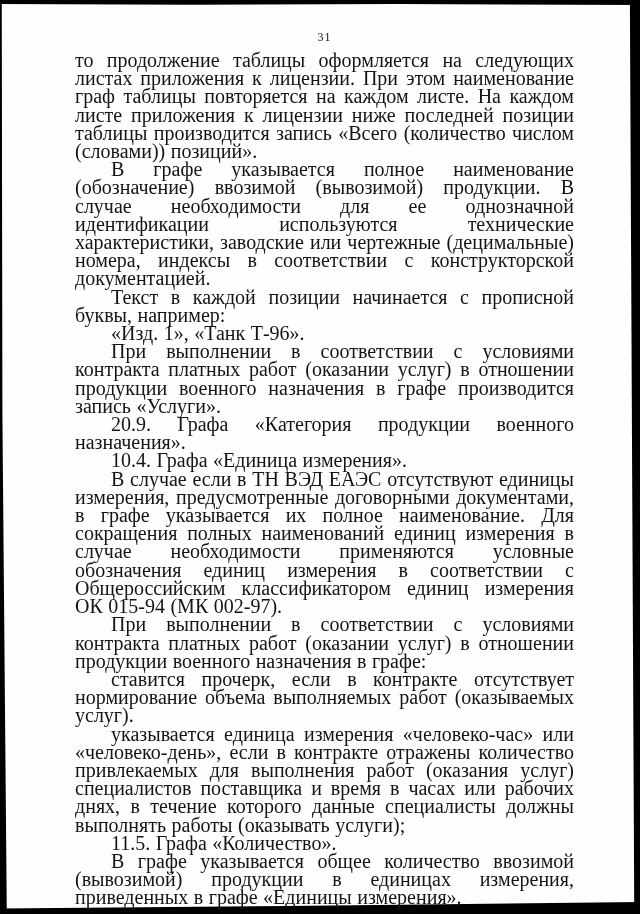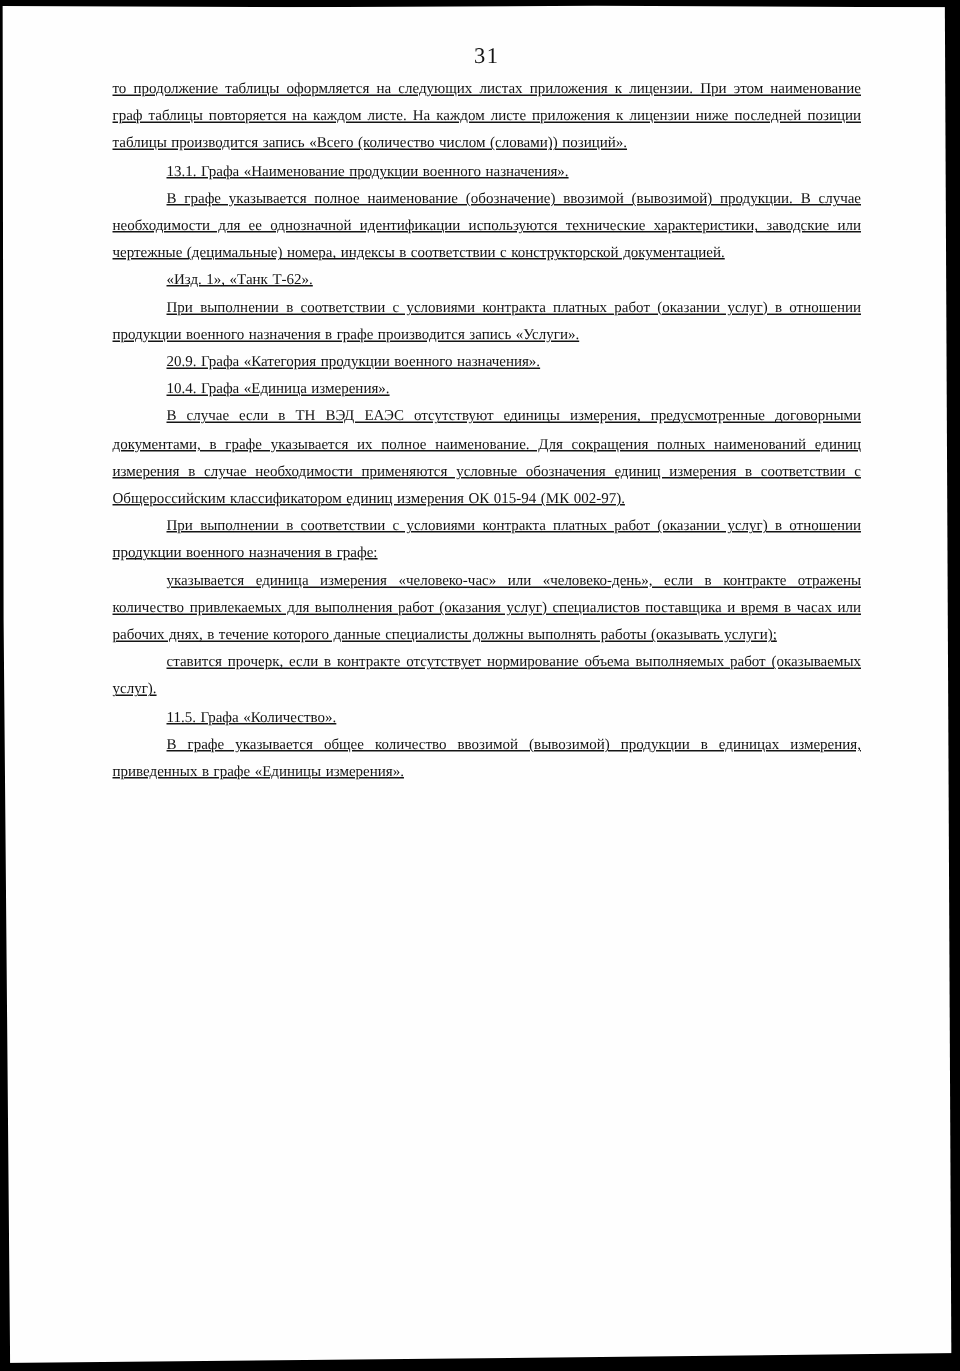--- a/index.html
+++ b/index.html
@@ -23,61 +23,60 @@
                  clip-path: polygon(0 0, 22% 0, 30% 45%, 85% 100%, 0 100%); }
   .edge-right  { left: 629px; top: 0; width: 11px; height: 914px;
                  clip-path: polygon(8% 0, 100% 0, 100% 100%, 48% 100%); }
   .edge-bottom { left: 0; top: 899px; width: 640px; height: 15px;
                  clip-path: polygon(0 64%, 45% 46%, 100% 20%, 100% 100%, 0 100%); }
 
   .page-number {
     position: absolute;
     top: 30px; left: 75px; width: 499px;
     text-align: center;
-    font-size: 15px;
+    font-size: 12px;
     letter-spacing: 1px;
   }
 
   .content {
     position: absolute;
     left: 75px; top: 51px; width: 499px;
   }
   .content p {
     margin: 0;
-    font-size: 10px;
+    font-size: 20px;
     line-height: 18.2px;
     text-align: justify;
     text-align-last: left;
     text-indent: 36px;
     word-spacing: 0.5px;
-    text-decoration: underline;
   }
   .content p.no-indent { text-indent: 0; }
 </style>
 </head>
 <body>
 
 <div class="page">
 
   <div class="edge edge-top"></div>
   <div class="edge edge-left"></div>
   <div class="edge edge-right"></div>
   <div class="edge edge-bottom"></div>
 
   <div class="page-number">31</div>
 
   <div class="content">
     <p class="no-indent">то продолжение таблицы оформляется на следующих листах приложения к лицензии. При этом наименование граф таблицы повторяется на каждом листе. На каждом листе приложения к лицензии ниже последней позиции таблицы производится запись «Всего (количество числом (словами)) позиций».</p>
-    <p>13.1. Графа «Наименование продукции военного назначения».</p>
     <p>В графе указывается полное наименование (обозначение) ввозимой (вывозимой) продукции. В случае необходимости для ее однозначной идентификации используются технические характеристики, заводские или чертежные (децимальные) номера, индексы в соответствии с конструкторской документацией.</p>
-    <p>«Изд. 1», «Танк Т-62».</p>
+    <p>Текст в каждой позиции начинается с прописной буквы, например:</p>
+    <p>«Изд. 1», «Танк Т-96».</p>
     <p>При выполнении в соответствии с условиями контракта платных работ (оказании услуг) в отношении продукции военного назначения в графе производится запись «Услуги».</p>
     <p>20.9. Графа «Категория продукции военного назначения».</p>
     <p>10.4. Графа «Единица измерения».</p>
     <p>В случае если в ТН ВЭД ЕАЭС отсутствуют единицы измерения, предусмотренные договорными документами, в графе указывается их полное наименование. Для сокращения полных наименований единиц измерения в случае необходимости применяются условные обозначения единиц измерения в соответствии с Общероссийским классификатором единиц измерения ОК 015-94 (МК 002-97).</p>
     <p>При выполнении в соответствии с условиями контракта платных работ (оказании услуг) в отношении продукции военного назначения в графе:</p>
+    <p>ставится прочерк, если в контракте отсутствует нормирование объема выполняемых работ (оказываемых услуг).</p>
     <p>указывается единица измерения «человеко-час» или «человеко-день», если в контракте отражены количество привлекаемых для выполнения работ (оказания услуг) специалистов поставщика и время в часах или рабочих днях, в течение которого данные специалисты должны выполнять работы (оказывать услуги);</p>
-    <p>ставится прочерк, если в контракте отсутствует нормирование объема выполняемых работ (оказываемых услуг).</p>
     <p>11.5. Графа «Количество».</p>
     <p>В графе указывается общее количество ввозимой (вывозимой) продукции в единицах измерения, приведенных в графе «Единицы измерения».</p>
   </div>
 
 </div>
 
 </body></html>

